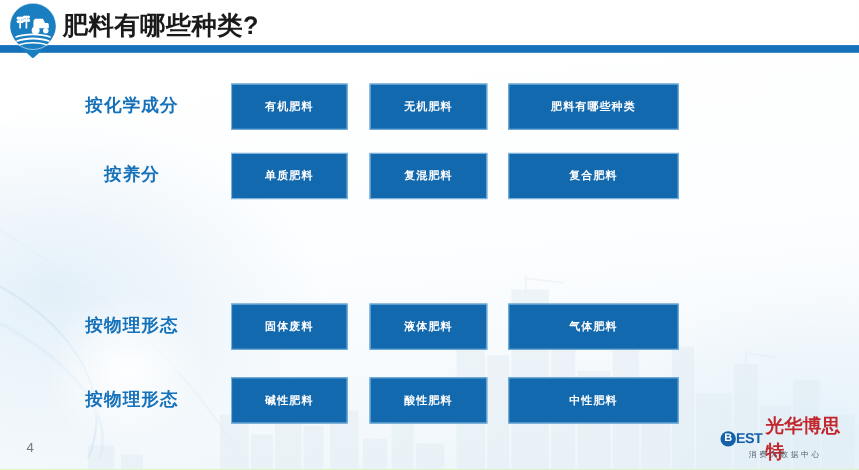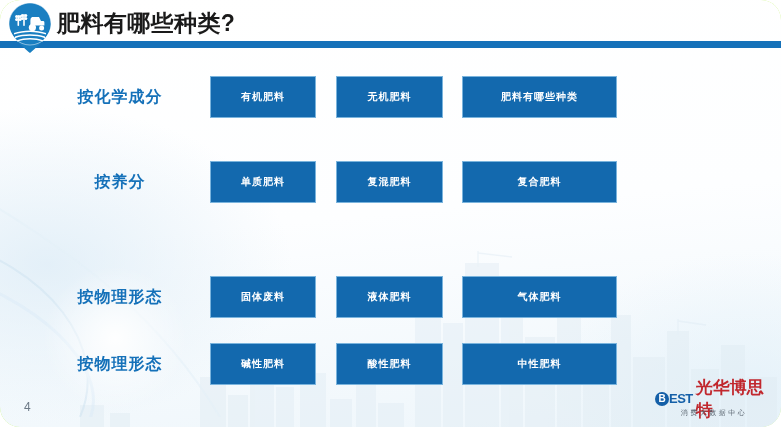--- a/index.html
+++ b/index.html
@@ -6,21 +6,20 @@
   html, body {
     width: 781px; height: 427px;
     font-family: "Liberation Sans", "DejaVu Sans", sans-serif;
     overflow: hidden;
   }
   #slide {
     position: relative;
     width: 781px; height: 427px;
     background: #bef264;
     overflow: hidden;
-    border-radius: 20px;
   }
 
   
   .bg-wash {
     position: absolute; inset: 0;
     background:
       radial-gradient(ellipse 340px 220px at 6% 62%, rgba(219,235,246,0.75) 0%, rgba(255,255,255,0) 72%),
       radial-gradient(ellipse 300px 200px at 96% 92%, rgba(222,238,248,0.6) 0%, rgba(255,255,255,0) 70%),
       linear-gradient(175deg, #ffffff 0%, #fdfeff 50%, #eef6fb 100%);
   }
@@ -175,21 +174,21 @@
 
   <div class="matrix">
 
     <div class="row" style="top:18px;">
       <div class="row-label">按化学成分</div>
       <div class="cell c1">有机肥料</div>
       <div class="cell c2">无机肥料</div>
       <div class="cell c3">肥料有哪些种类</div>
     </div>
 
-    <div class="row" style="top:103px;">
+    <div class="row" style="top:81px;">
       <div class="row-label">按养分</div>
       <div class="cell c1">单质肥料</div>
       <div class="cell c2">复混肥料</div>
       <div class="cell c3">复合肥料</div>
     </div>
 
 
     <div class="row" style="top:218px;">
       <div class="row-label">按物理形态</div>
       <div class="cell c1">固体废料</div>

